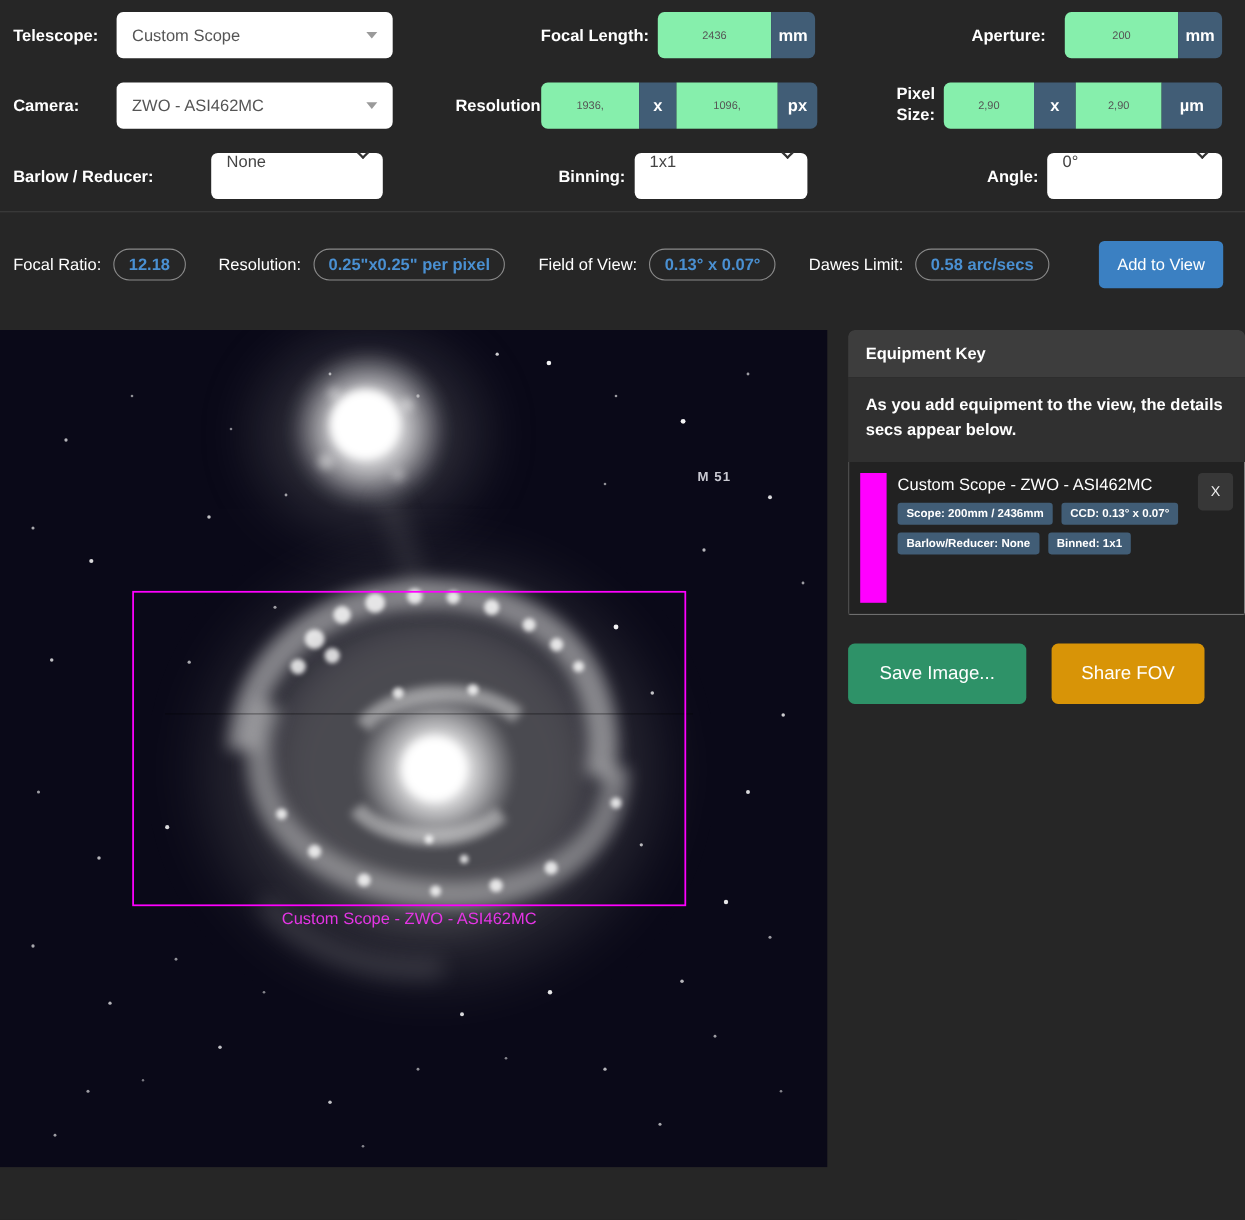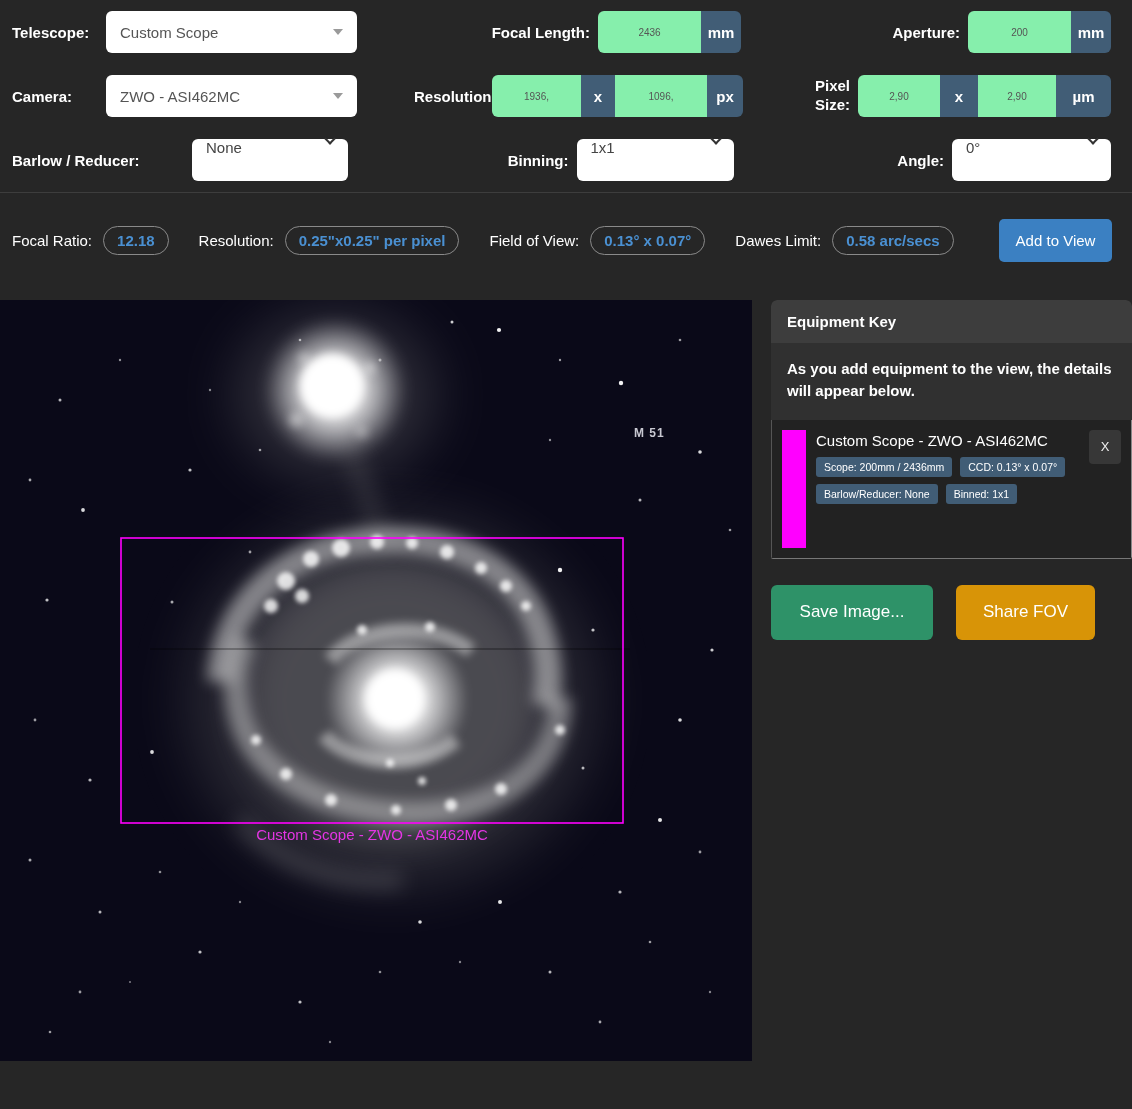--- a/index.html
+++ b/index.html
@@ -9,21 +9,21 @@
 
   
   .title-row { display:flex; justify-content:space-between; align-items:flex-start; padding:1px 20px 0 12px; height:48px; }
   .page-title { font-size:21px; font-weight:bold; letter-spacing:.2px; padding-top:1px; }
   .btn-danger { background:#d9534f; color:#fff; border:none; border-radius:4px; height:29px; padding:0 13px; font-size:13.5px; font-family:inherit; cursor:pointer; }
 
   .form-row { display:flex; justify-content:space-between; align-items:center; height:64px; padding:0 21px 0 12px; }
   .fgroup { display:flex; align-items:center; }
   .flabel { font-size:15px; font-weight:bold; color:#fff; }
   .t-right { text-align:right; margin-right:8px; }
-  .w94{width:94px;} .w100{width:100px;} .w86{width:86px;} .w70{width:70px;}
+  .w94{width:94px;} .w100{width:100px;} .w86{width:86px;text-align:center;} .w70{width:70px;}
   .w50{width:50px; line-height:1.25;} .w180{width:180px;} .w60{width:60px;}
 
   .sel-custom { background:#fff; border-radius:6px; height:42px; display:flex; align-items:center; justify-content:space-between; padding:0 14px; color:#555; font-size:15px; cursor:pointer; }
   .sel-custom .caret { width:0; height:0; border-left:5px solid transparent; border-right:5px solid transparent; border-top:6px solid #9a9a9a; }
   .sel-native { background:#fff; border-radius:6px; height:42px; display:flex; align-items:flex-start; justify-content:space-between; padding:0 14px; color:#444; font-size:15px; cursor:pointer; }
   .sel-native .chev { width:8px; height:8px; border-right:2px solid #333; border-bottom:2px solid #333; transform:rotate(45deg); margin-top:-4px; }
   .w251{width:251px;} .w156{width:156px;} .w157{width:157px;} .w159{width:159px;}
 
   .igroup { display:flex; height:42px; }
   .igroup input { border:none; outline:none; height:42px; font-size:10px; color:#555; text-align:center; font-family:inherit; background:#86efac; min-width:0; }
@@ -46,21 +46,21 @@
   .side { width:361px; margin-left:19px; flex:none; }
 
   .panel { border-radius:6px 6px 2px 2px; overflow:hidden; border-bottom:1px solid #777; }
   .panel-header { background:#3d3d3d; padding:13px 16px; font-size:15px; font-weight:bold; border-radius:6px 6px 0 0; }
   .panel-intro { background:#303030; padding:15px 16px 18px; font-size:15px; font-weight:bold; line-height:1.45; }
   .panel-item { background:#222; border-left:1px solid #555; border-right:1px solid #888; padding:10px; display:flex; align-items:flex-start; min-height:137px; }
   .swatch { width:24px; height:118px; flex:none; }
   .item-body { flex:1; margin-left:8px; }
   .item-title { font-size:15px; color:#fff; margin:2px 0 8px 2px; }
   .badges { display:flex; flex-wrap:wrap; }
-  .badge { background:#415d76; color:#fff; font-size:10.5px; font-weight:normal; padding:4px 8px; border-radius:3px; margin:0 6px 7px 2px; white-space:nowrap; }
+  .badge { background:#415d76; color:#fff; font-size:10.5px; font-weight:bold; padding:4px 8px; border-radius:3px; margin:0 6px 7px 2px; white-space:nowrap; }
   .btn-remove { flex:none; width:32px; height:34px; background:#373737; border:none; border-radius:4px; color:#eee; font-size:13px; font-family:inherit; cursor:pointer; }
 
   .actions { display:flex; margin-top:26px;align-items:center; }
   .btn-save { background:#2e9268; color:#fff; border:none; border-radius:6px; width:162px; height:55px; font-size:17px; font-family:inherit; cursor:pointer; }
   .btn-share { background:#d89407; color:#fff; border:none; border-radius:6px; width:139px; height:55px; font-size:17px; font-family:inherit; cursor:pointer; margin-left:23px; }
 </style>
 </head>
 <body>
 
 <div class="app">
@@ -294,21 +294,21 @@
 
         <rect x="121" y="238" width="502" height="285" fill="none" stroke="#ff00ff" stroke-width="1.6"></rect>
         <text x="372" y="540" text-anchor="middle" fill="#e435e4" font-size="15" font-family="Liberation Sans, sans-serif">Custom Scope - ZWO - ASI462MC</text>
         <text x="634" y="137" fill="#c9c9d2" font-size="12" font-weight="bold" letter-spacing="1" font-family="Liberation Sans, sans-serif">M 51</text>
       </svg>
     </div>
 
     <div class="side">
       <div class="panel">
         <div class="panel-header">Equipment Key</div>
-        <div class="panel-intro">As you add equipment to the view, the details will appear below.</div>
+        <div class="panel-intro">As you add equipment to the view, the details secs appear below.</div>
         <div class="panel-item">
           <div class="swatch" style="background: rgb(255, 0, 255);"></div>
           <div class="item-body">
             <div class="item-title">Custom Scope - ZWO - ASI462MC</div>
             <div class="badges">
               <span class="badge">Scope: 200mm / 2436mm</span>
               <span class="badge">CCD: 0.13° x 0.07°</span>
               <span class="badge">Barlow/Reducer: None</span>
               <span class="badge">Binned: 1x1</span>
             </div>

